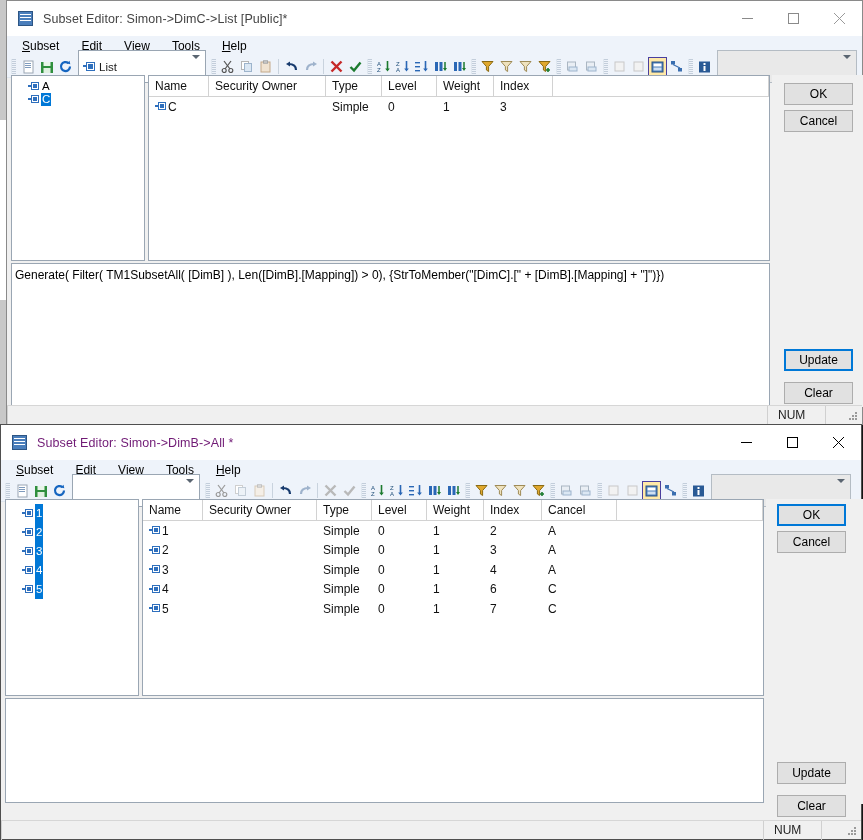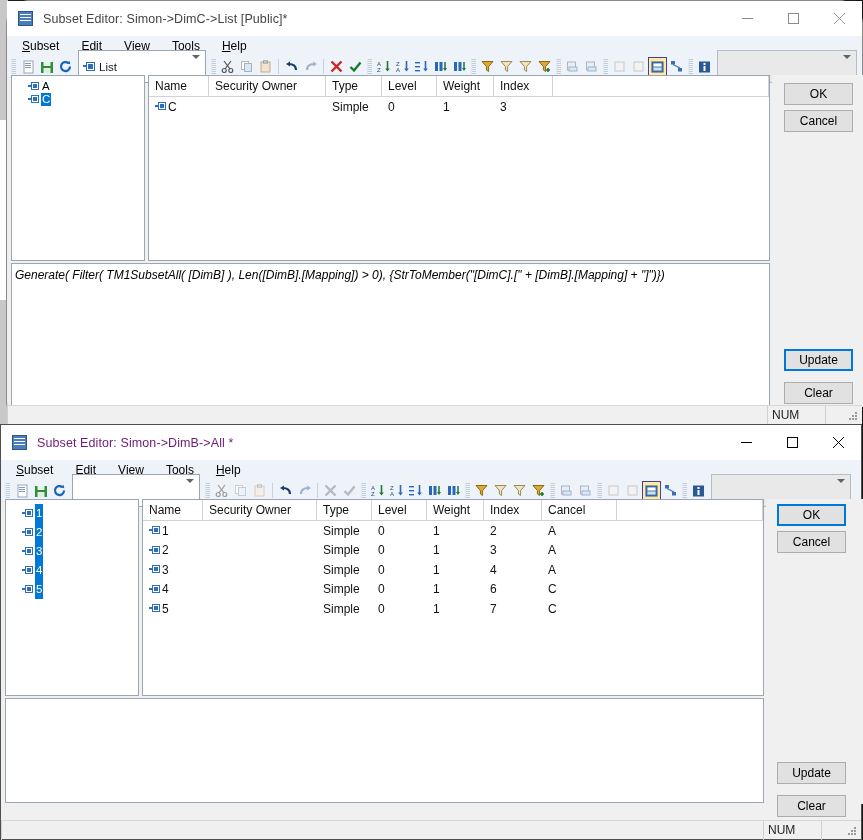--- a/index.html
+++ b/index.html
@@ -62,52 +62,52 @@
   .grid{background:#ffffff;border:1px solid #9aa6b3;box-sizing:border-box;overflow:hidden;flex:1 1 auto;}
   .grid-head{display:flex;height:20px;border-bottom:1px solid #d2d2d2;}
   .gh{font-size:12px;color:#111;padding-left:6px;line-height:20px;box-sizing:border-box;
       border-right:1px solid #d2d2d2;white-space:nowrap;overflow:hidden;}
   .grid-row{display:flex;height:19.5px;align-items:center;}
   .gc{font-size:12px;color:#111;padding-left:6px;box-sizing:border-box;white-space:nowrap;overflow:hidden;display:flex;align-items:center;}
   .gc.namecell{padding-left:6px;}
 
   
   .expr{background:#ffffff;border:1px solid #9aa6b3;box-sizing:border-box;position:absolute;
-        font-size:12px;color:#000;padding:4px 3px;overflow:hidden;font-style:italic;}
+        font-size:12px;color:#000;padding:4px 3px;overflow:hidden;}
 
   
   .sidepanel{position:absolute;background:#f0f0f0;}
   .btn{width:69px;height:22px;background:#e1e1e1;border:1px solid #adadad;box-sizing:border-box;
        font-size:12px;color:#000;display:flex;align-items:center;justify-content:center;
        font-family:"Liberation Sans",sans-serif;}
   .btn.focus{border:2px solid #0078d7;}
 
   
   .statusbar{position:absolute;height:19px;background:#f0f0f0;border-top:1px solid #d6d6d6;
              display:flex;align-items:center;box-sizing:border-box;}
   .sb-cell{border-left:1px solid #d0d0d0;height:19px;line-height:19px;font-size:12px;color:#222;
-           padding-left:4px;box-sizing:border-box;}
+           padding-left:10px;box-sizing:border-box;}
   .sb-grip{position:absolute;right:3px;bottom:2px;width:12px;height:12px;
      background:
        radial-gradient(circle 1px at 9px 3px,#9a9a9a 99%,transparent 0),
        radial-gradient(circle 1px at 9px 6px,#9a9a9a 99%,transparent 0),
        radial-gradient(circle 1px at 6px 6px,#9a9a9a 99%,transparent 0),
        radial-gradient(circle 1px at 9px 9px,#9a9a9a 99%,transparent 0),
        radial-gradient(circle 1px at 6px 9px,#9a9a9a 99%,transparent 0),
        radial-gradient(circle 1px at 3px 9px,#9a9a9a 99%,transparent 0);}
 </style>
 </head>
 <body>
 
 <div class="bg-strip-left"></div>
 <div class="bg-strip-left2"></div>
 <div class="bg-right-dark"></div>
 <div class="bg-right-blue"></div>
 
-<div class="window" id="win1" style="left:6px;top:0px;width:857px;height:425px;border-radius:24px;">
+<div class="window" id="win1" style="left:6px;top:0px;width:857px;height:425px;">
 
   <div class="titlebar">
     <span class="win-icon">
       <span class="sheet"></span>
         <span class="lines"></span>
     </span>
     <span class="win-title inactive">Subset Editor: Simon-&gt;DimC-&gt;List  [Public]*</span>
     <div class="wbtns">
       <div class="wbtn">
         <svg width="11" height="11" viewBox="0 0 11 11">

